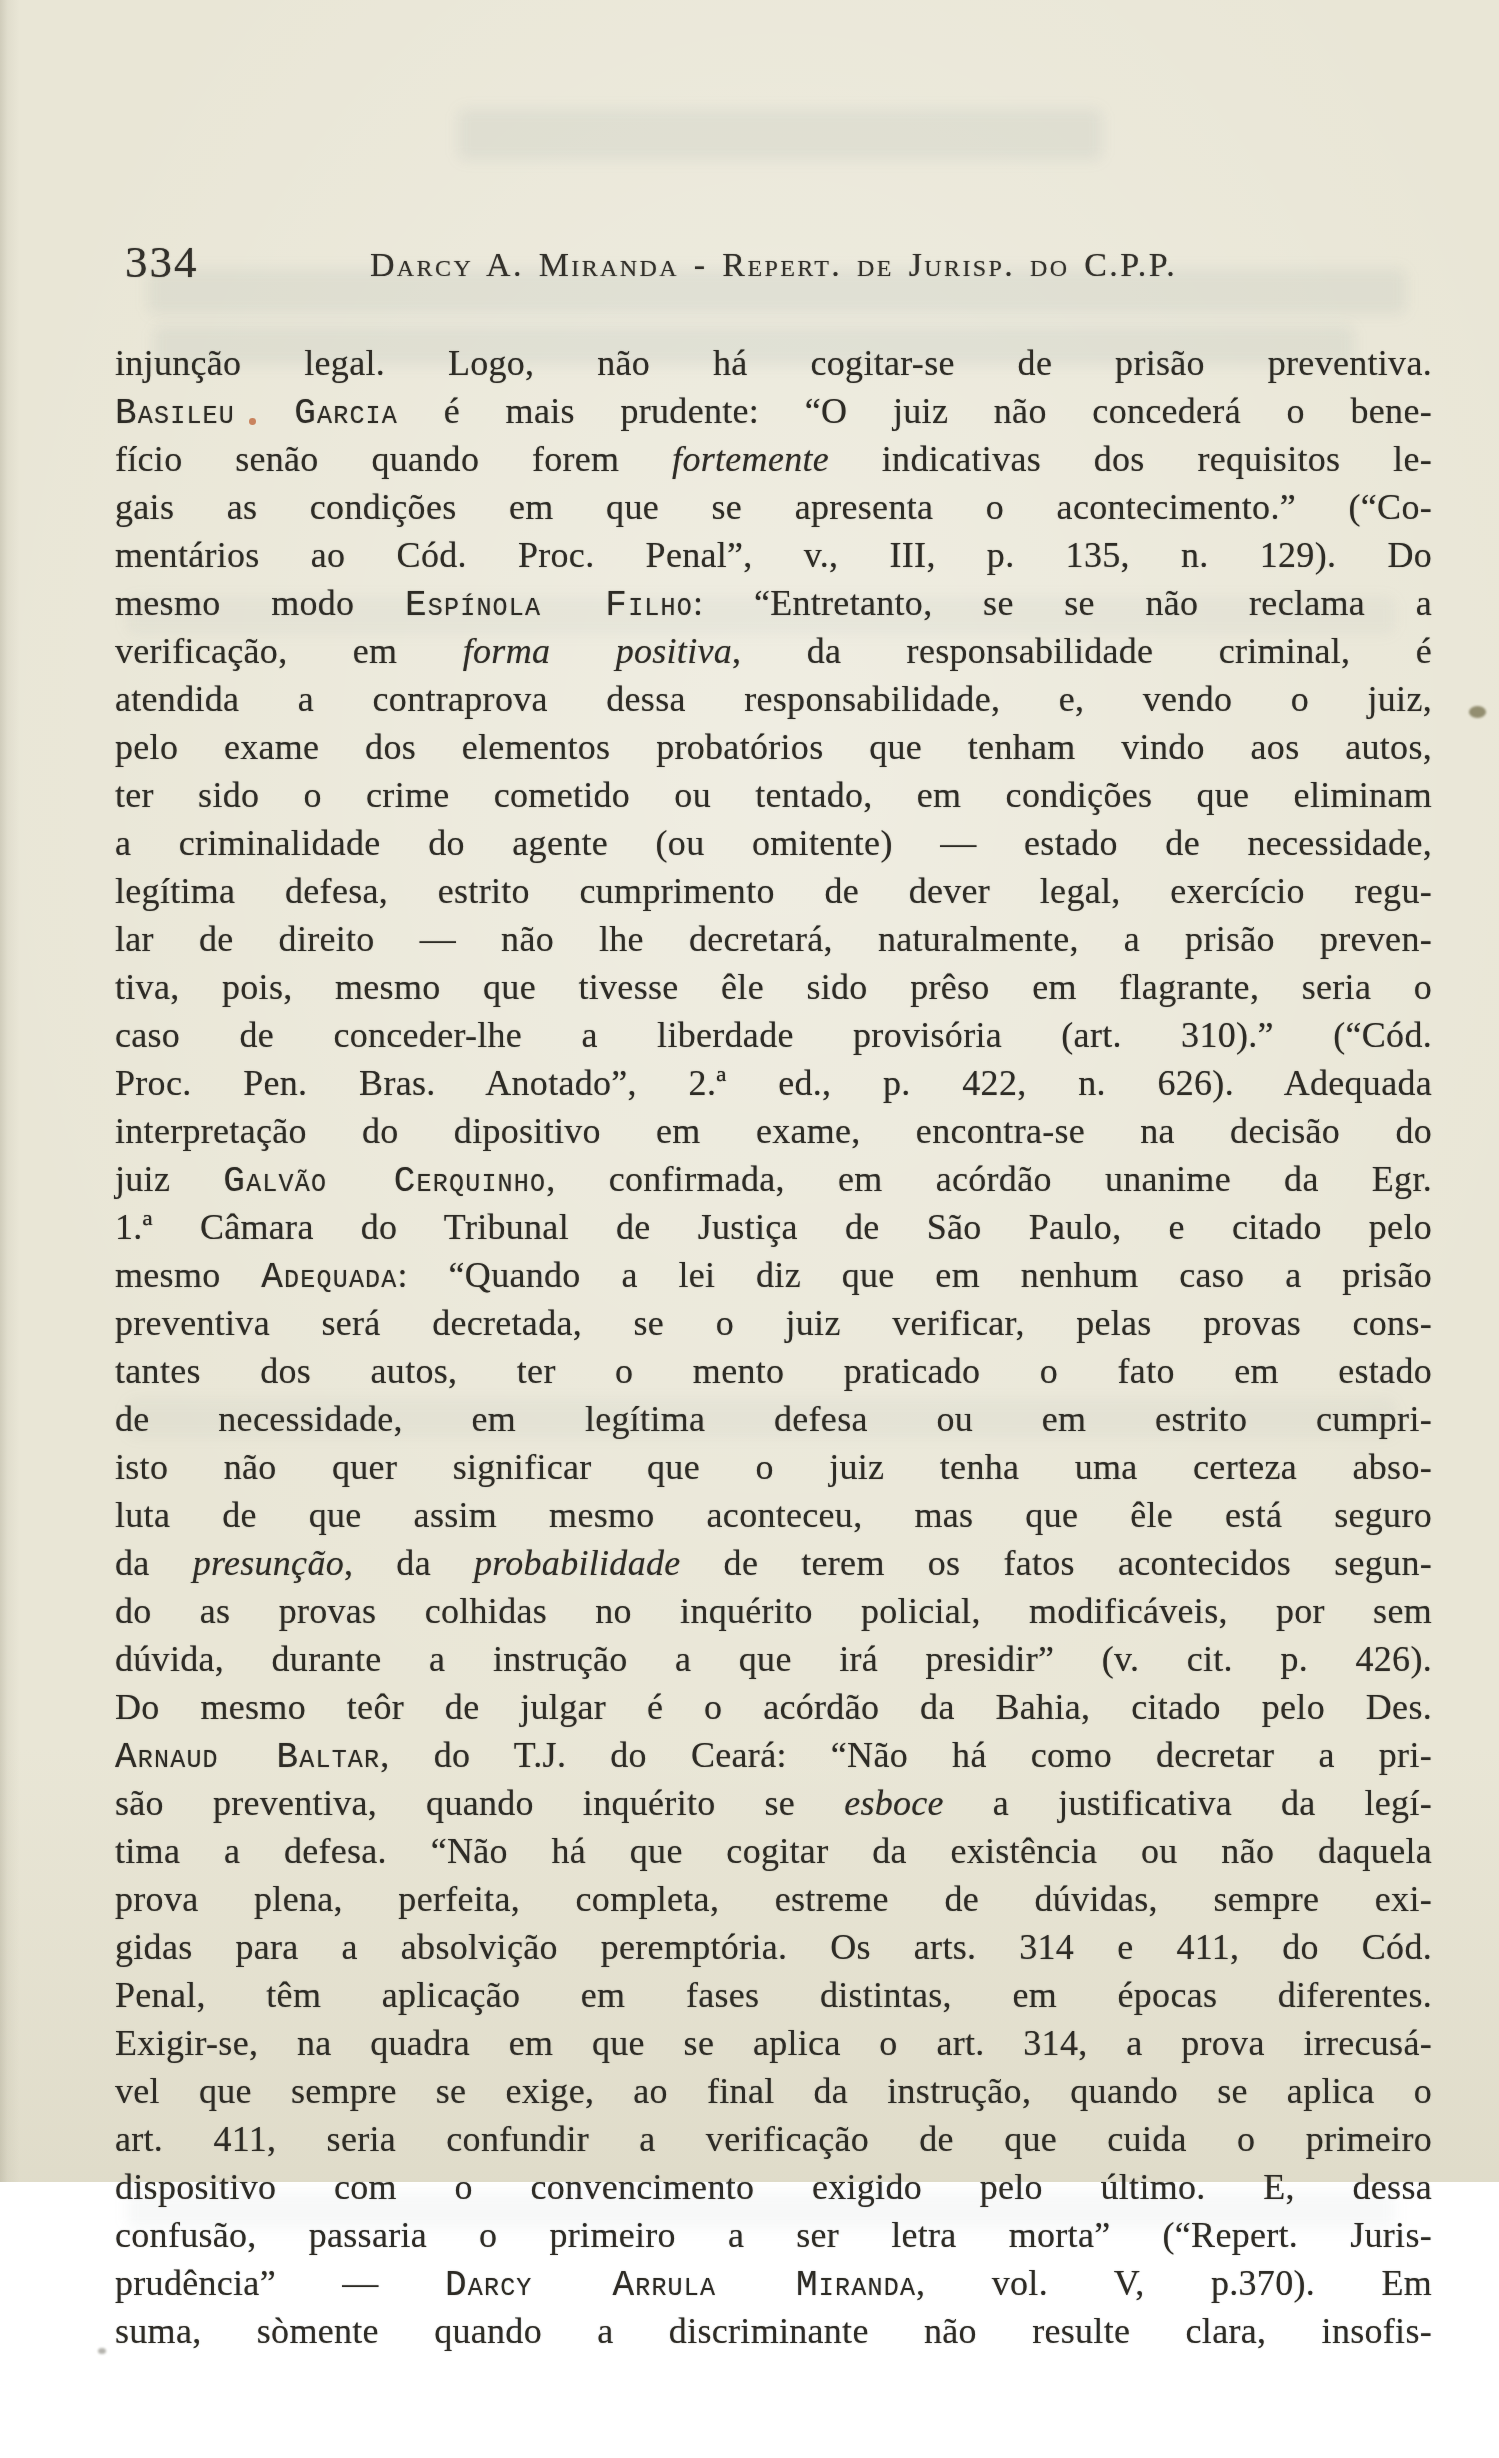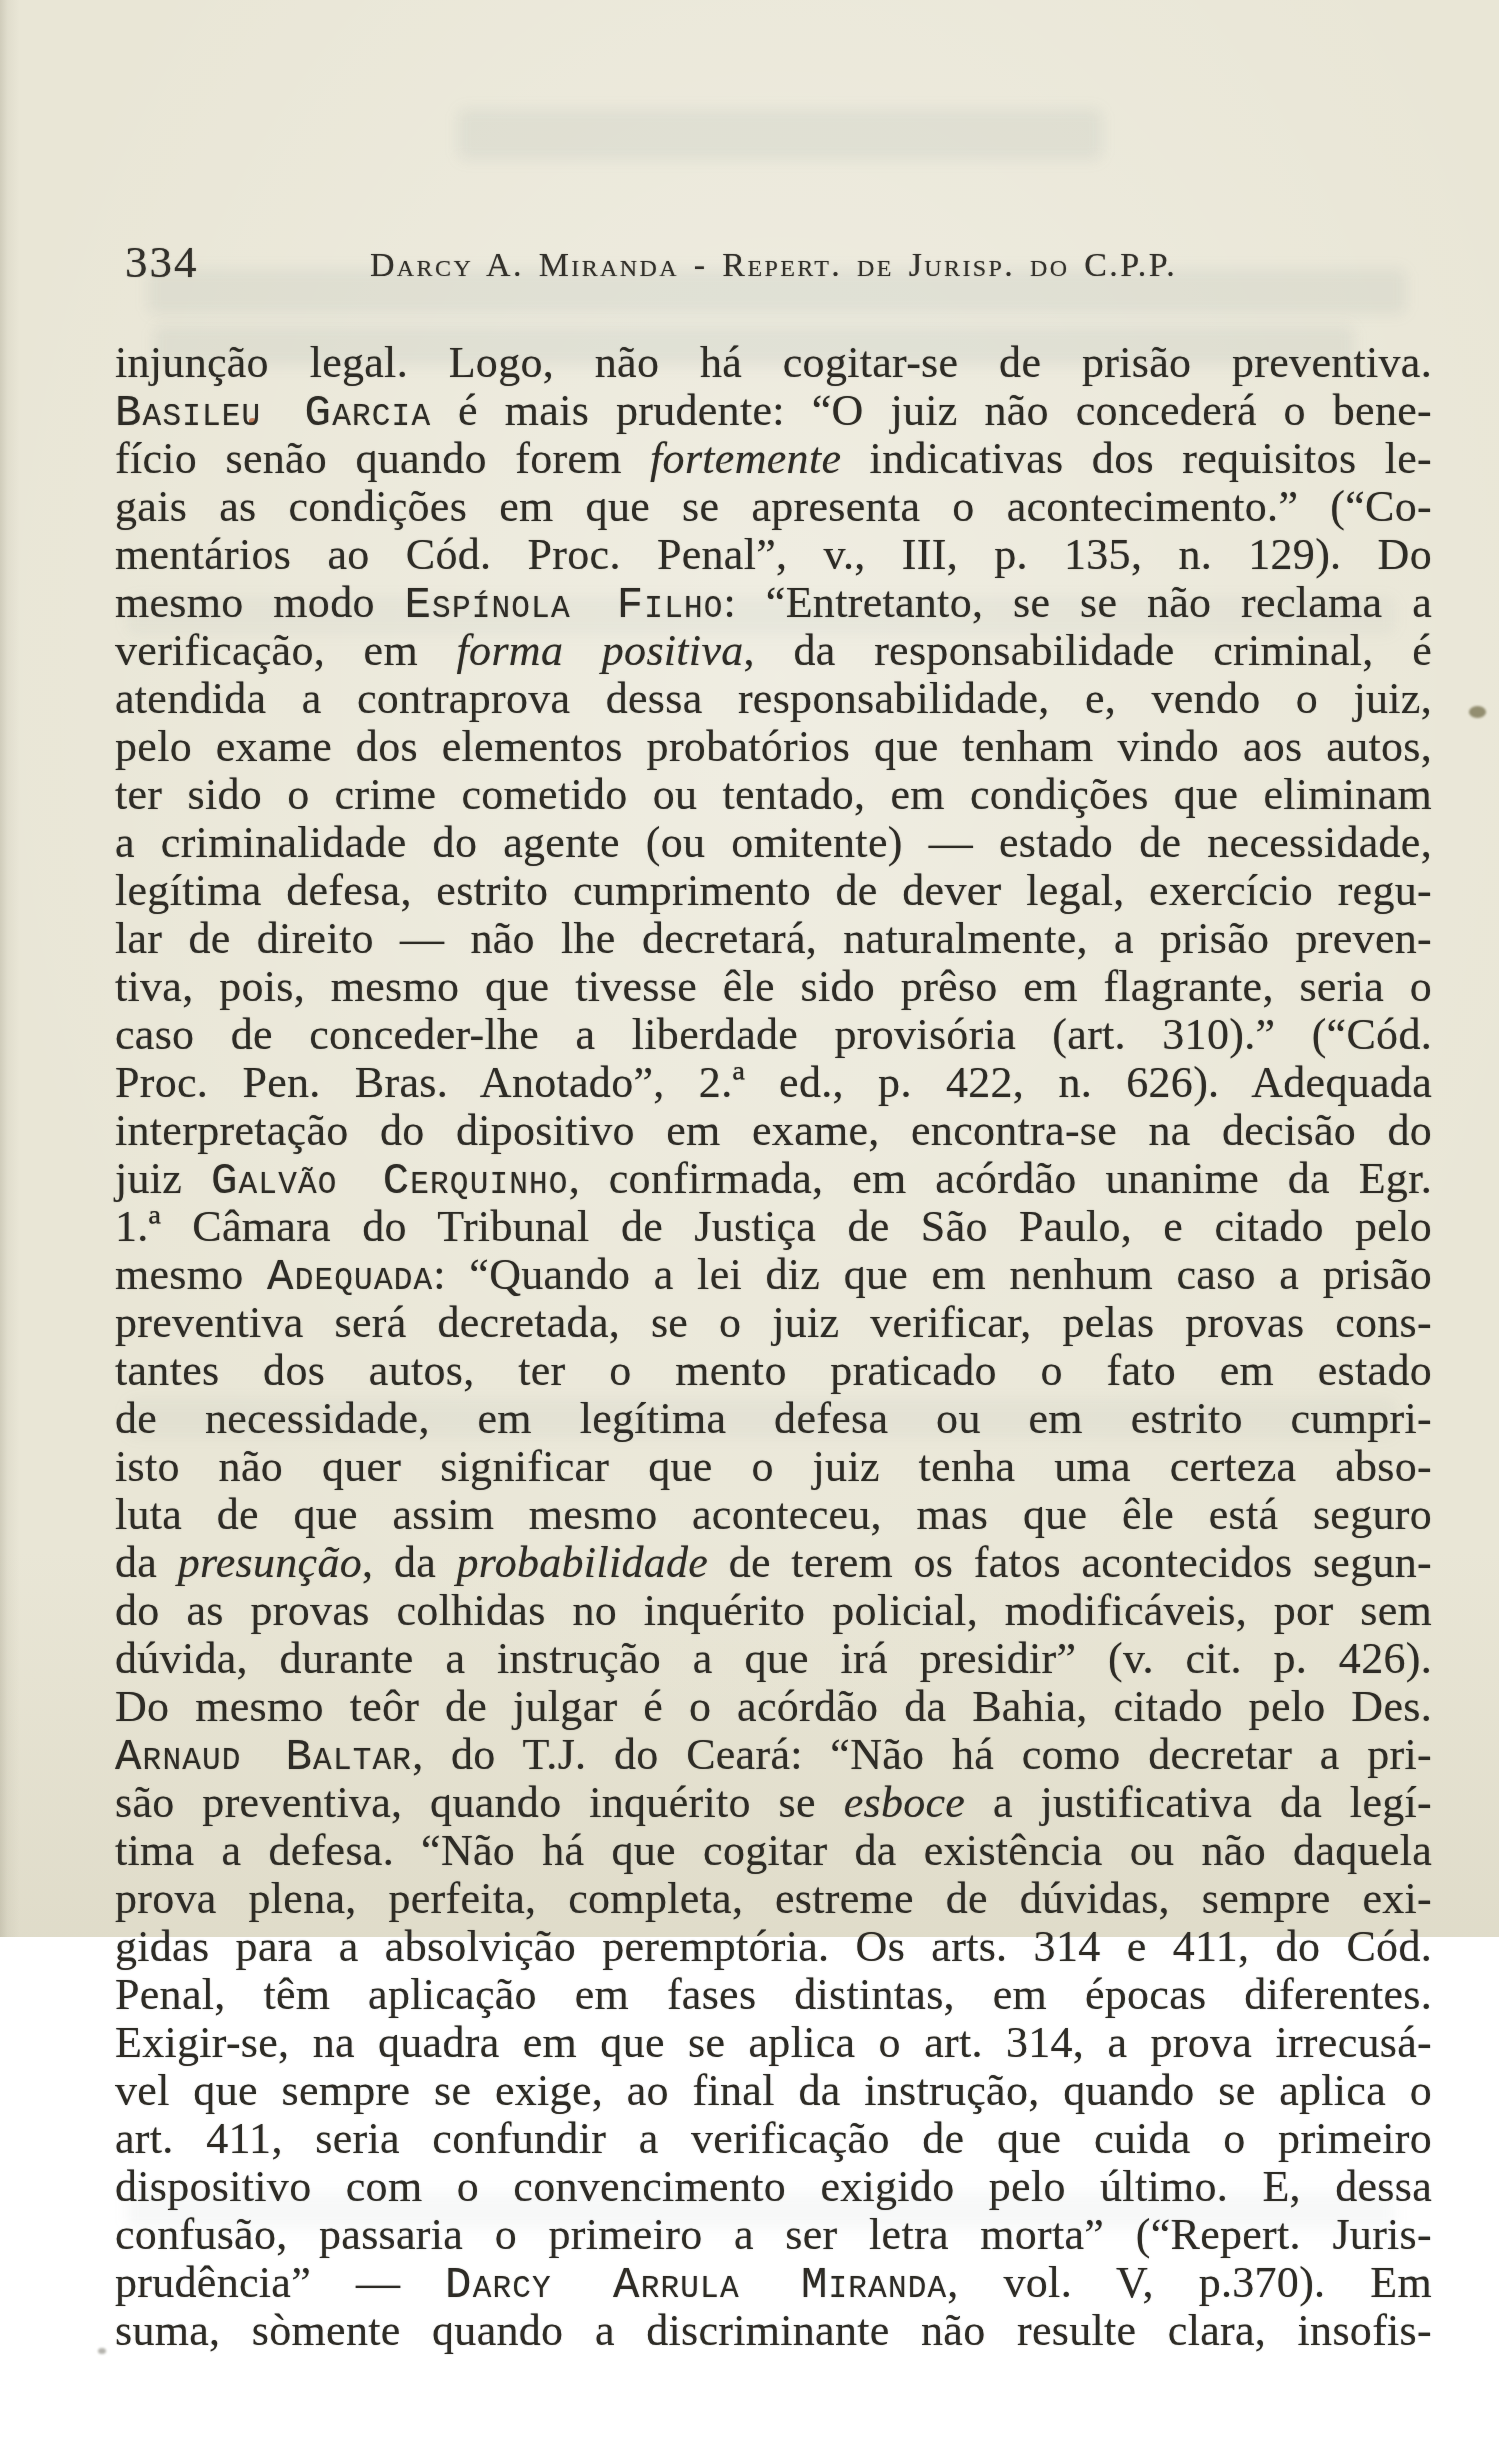--- a/index.html
+++ b/index.html
@@ -3,21 +3,21 @@
 <meta charset="utf-8">
 <style>
   html,body{margin:0;padding:0;}
   body{
     width:1500px;height:2459px;
     font-family:"Liberation Serif","DejaVu Serif",serif;
     overflow:hidden;
   }
   .page{
     position:relative;
-    width:1500px;height:1937px;
+    width:1500px;height:2182px;
     background:
       linear-gradient(90deg, rgba(150,145,125,0.30) 0px, rgba(150,145,125,0.10) 7.8px, rgba(150,145,125,0) 19.5px),
       radial-gradient(ellipse 1170px 1560px at 52% 35%, rgba(255,255,255,0.30), rgba(255,255,255,0) 70%),
       linear-gradient(180deg, rgba(228,224,206,0.0) 80%, rgba(196,190,165,0.25) 100%),
       #e9e6d6;
   }
   
   .ghost{
     position:absolute;
     background:rgba(120,135,140,0.10);
@@ -39,21 +39,21 @@
     text-align:center;
     font-variant:small-caps;
     font-size:34px; color:#33312b;
     letter-spacing:2.4px;
     word-spacing:3.9px;
     text-shadow:0 0 1.2px rgba(51,49,43,0.55);
   }
   .body-text{
     position:absolute; left:115px; right:68px; top:339px;
     color:#2e2c26;
-    font-size:44px;
+    font-size:36px;
     letter-spacing:0.3px;
     text-shadow:0 0 1.2px rgba(46,44,38,0.5);
   }
   .line{
     line-height:48px; height:48px;
     text-align:justify;
     text-align-last:justify;
     white-space:normal;
   }
   .line .i{ font-style:italic; }

